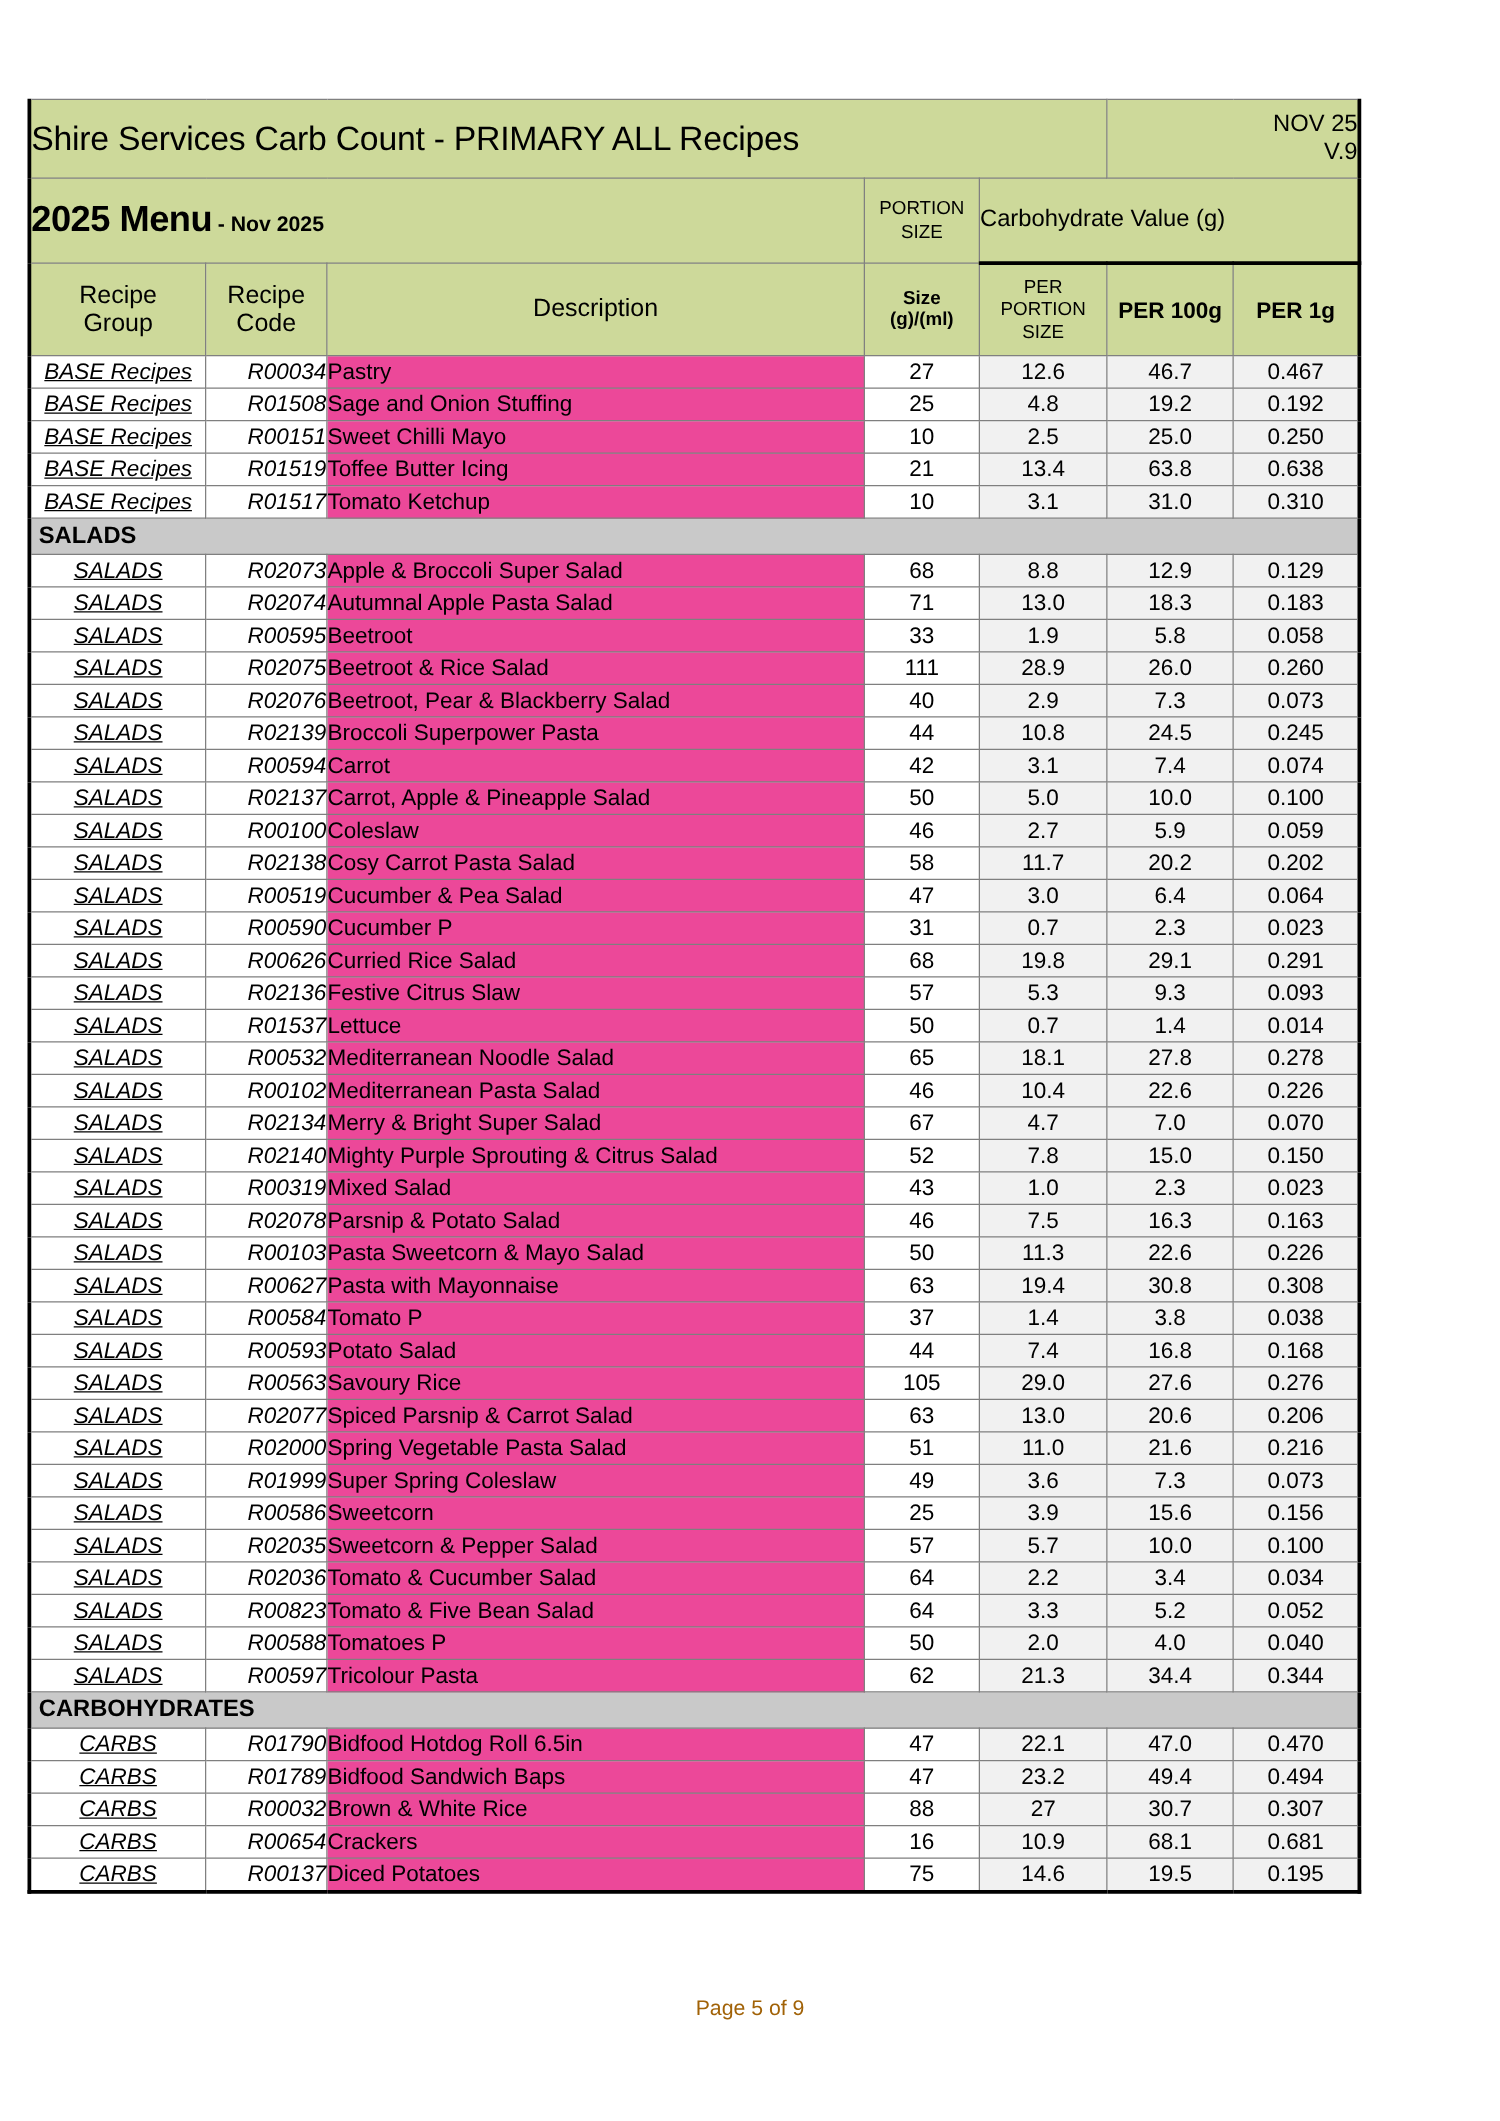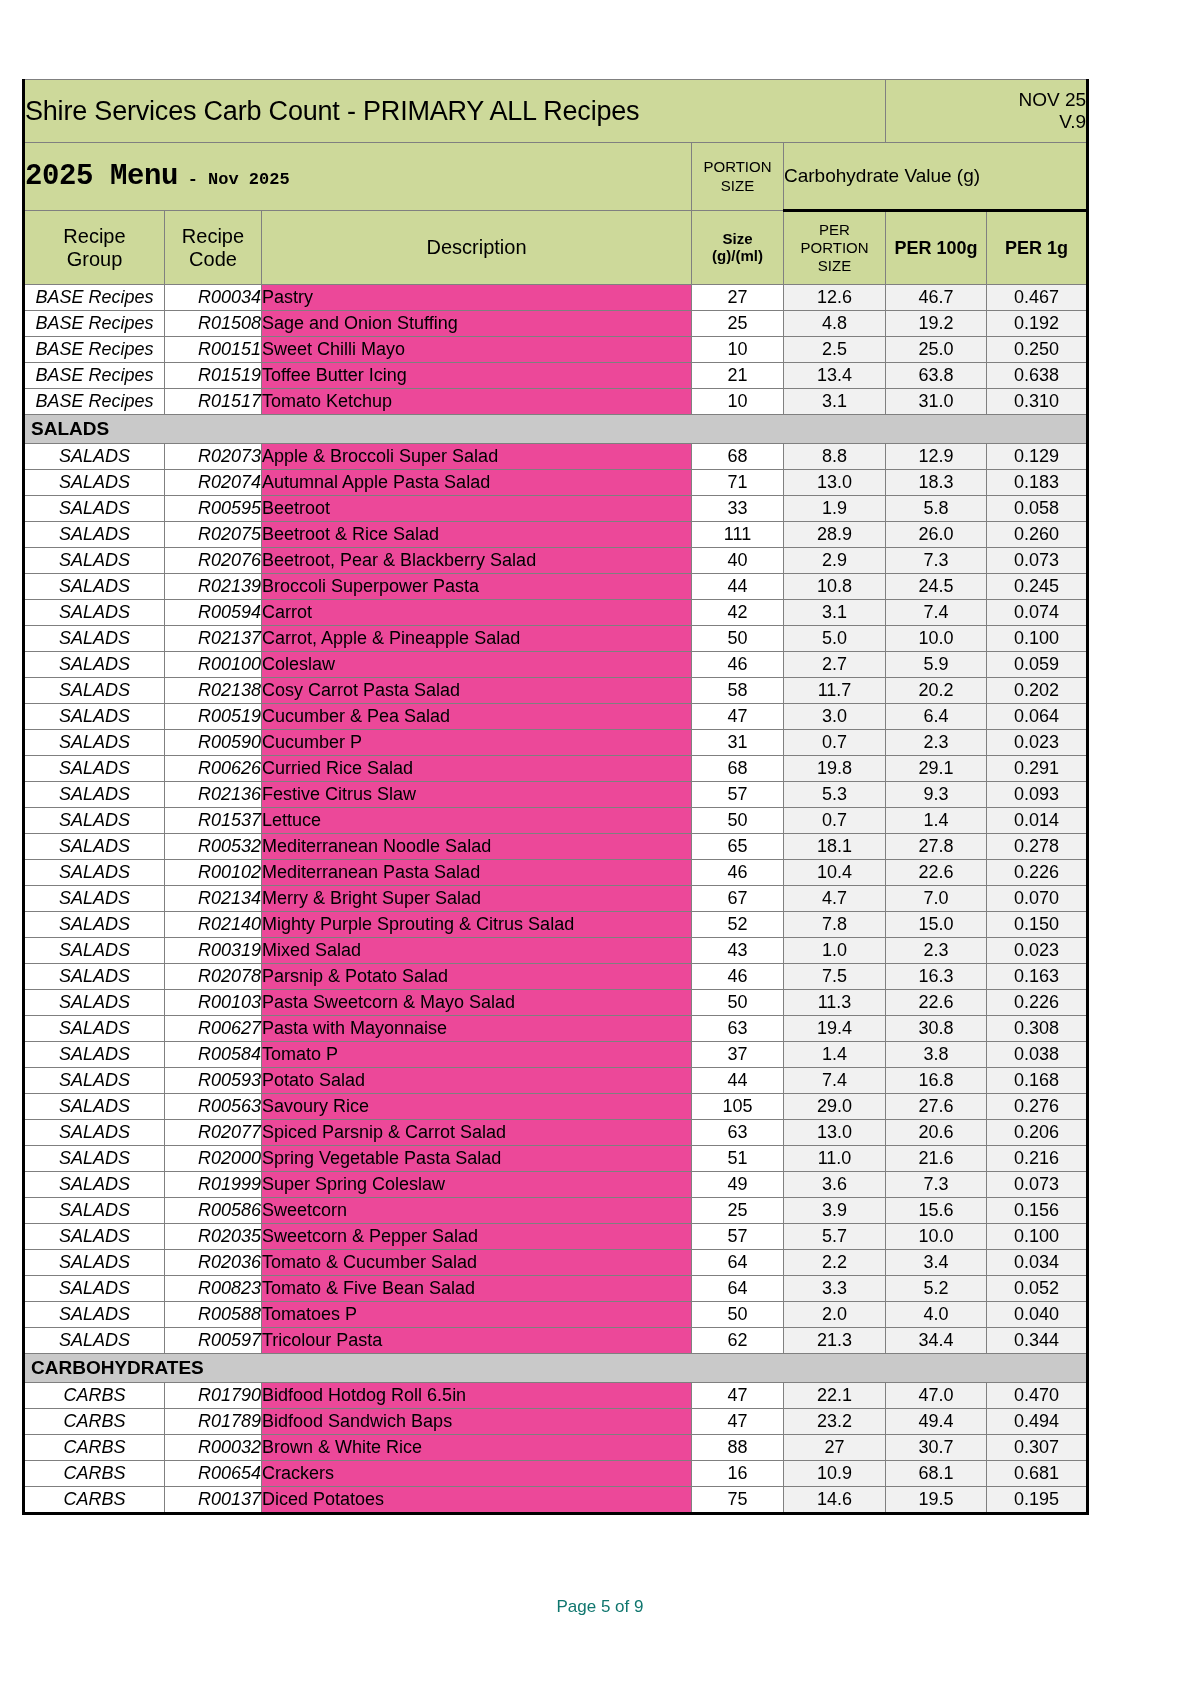--- a/index.html
+++ b/index.html
@@ -40,21 +40,21 @@
   }
 
   
   .title-row td {
     border-top: 3px solid #000;
     border-bottom: 3px solid #000;
   }
   .title-row td.first { border-left: 3px solid #000; }
   .title-row td.last  { border-right: 3px solid #000; }
 
-  .banner-row td.first { border-left: 3px solid #000; font-family: Liberation Mono, monospace; }
+  .banner-row td.first { border-left: 3px solid #000; }
   .banner-row td.last  { border-right: 3px solid #000; }
 
   .head-row td.first { border-left: 3px solid #000; }
   .head-row td.last  { border-right: 3px solid #000; }
   .head-row td { border-bottom: 3px solid #000; }
 
   .hdr-green { background: #cdd99a; }
 
   
   .title-cell {
@@ -125,21 +125,21 @@
     font-weight: bold;
   }
 
   
   tr.data td {
     height: 25px;
     font-size: 18px;
     border-top: 1px solid #7f7f7f;
     border-bottom: 1px solid #7f7f7f;
   }
-  tr.data td.first { border-left: 3px solid #000; }
+  tr.data td.first { border-left: 3px solid #000; text-decoration: underline; }
   tr.data td.last  { border-right: 3px solid #000; }
 
   td.c-group {
     text-align: center;
     font-style: italic;
     font-size: 17px;
     background: #ffffff;
   }
   td.c-code {
     text-align: right;
@@ -180,21 +180,21 @@
   
   tr.lastrow td { border-bottom: 3px solid #000; }
 
   .footer {
     position: absolute;
     left: 0;
     top: 1597px;
     width: 1200px;
     text-align: center;
     font-size: 17px;
-    color: #0f766e;
+    color: #a16207;
   }
 </style>
 </head>
 <body>
 
 <div class="page">
   <div class="sheet">
     <table class="grid">
       <colgroup>
         <col style="width:141px">

